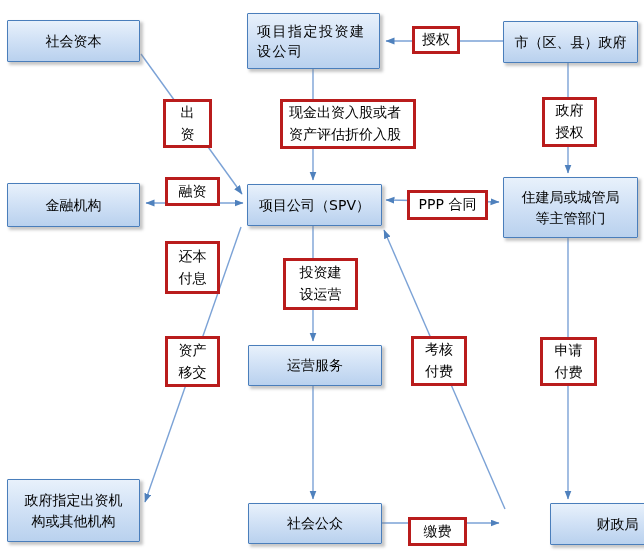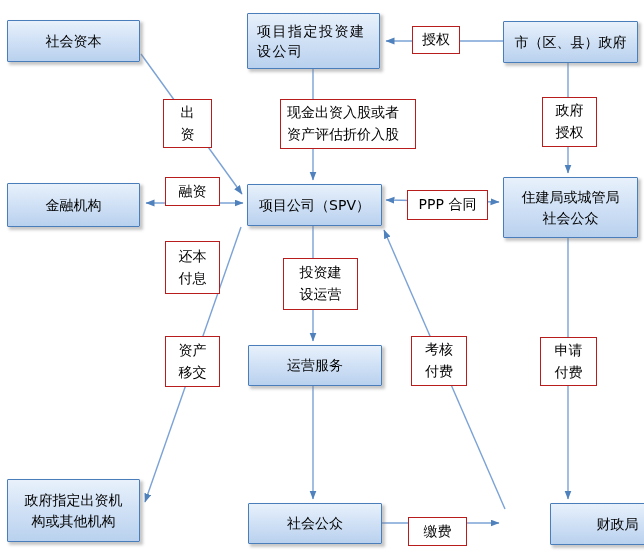--- a/index.html
+++ b/index.html
@@ -14,21 +14,21 @@
     background:linear-gradient(180deg,#e8f1fb 0%,#d2e2f6 45%,#b9d1ee 100%);
     border:1.6px solid #4a7ebb;border-radius:1px;
     box-shadow:2.5px 2.5px 3px rgba(130,130,130,0.45);
     box-sizing:border-box;
   }
   .node.align-left{justify-content:flex-start;text-align:left;padding-left:9px;}
   .ls{letter-spacing:1.5px;}
   .elabel{
     position:absolute;display:flex;align-items:center;justify-content:center;
     text-align:center;font-size:14px;line-height:1.55;white-space:pre-line;
-    background:#ffffff;border:1px solid #b91c1c;box-sizing:border-box;
+    background:#ffffff;border:3px solid #b91c1c;box-sizing:border-box;
   }
   .elabel.align-left{justify-content:flex-start;text-align:left;padding-left:6px;margin-left:33px;}
 </style>
 </head>
 <body>
 
 <div class="canvas">
 
   <svg class="lines" width="644" height="553" viewBox="0 0 644 553">
     <defs>
@@ -69,21 +69,21 @@
   <div class="node align-left ls" style="left:247px;top:13px;width:133px;height:56px;">项目指定投资建
 设公司</div>
 
   <div class="node" style="left:503px;top:21px;width:135px;height:42px;">市（区、县）政府</div>
 
   <div class="node" style="left:7px;top:183px;width:133px;height:44px;">金融机构</div>
 
   <div class="node" style="left:247px;top:184px;width:135px;height:42px;">项目公司（SPV）</div>
 
   <div class="node" style="left:503px;top:177px;width:135px;height:61px;">住建局或城管局
-社会公众</div>
+等主管部门</div>
 
   <div class="node" style="left:248px;top:345px;width:134px;height:41px;text-align:right;">运营服务</div>
 
   <div class="node" style="left:248px;top:503px;width:134px;height:41px;">社会公众</div>
 
   <div class="node" style="left:7px;top:479px;width:133px;height:63px;">政府指定出资机
 构或其他机构</div>
 
   <div class="node" style="left:503px;top:503px;width:135px;height:42px;margin-left:47px;">财政局</div>
 

